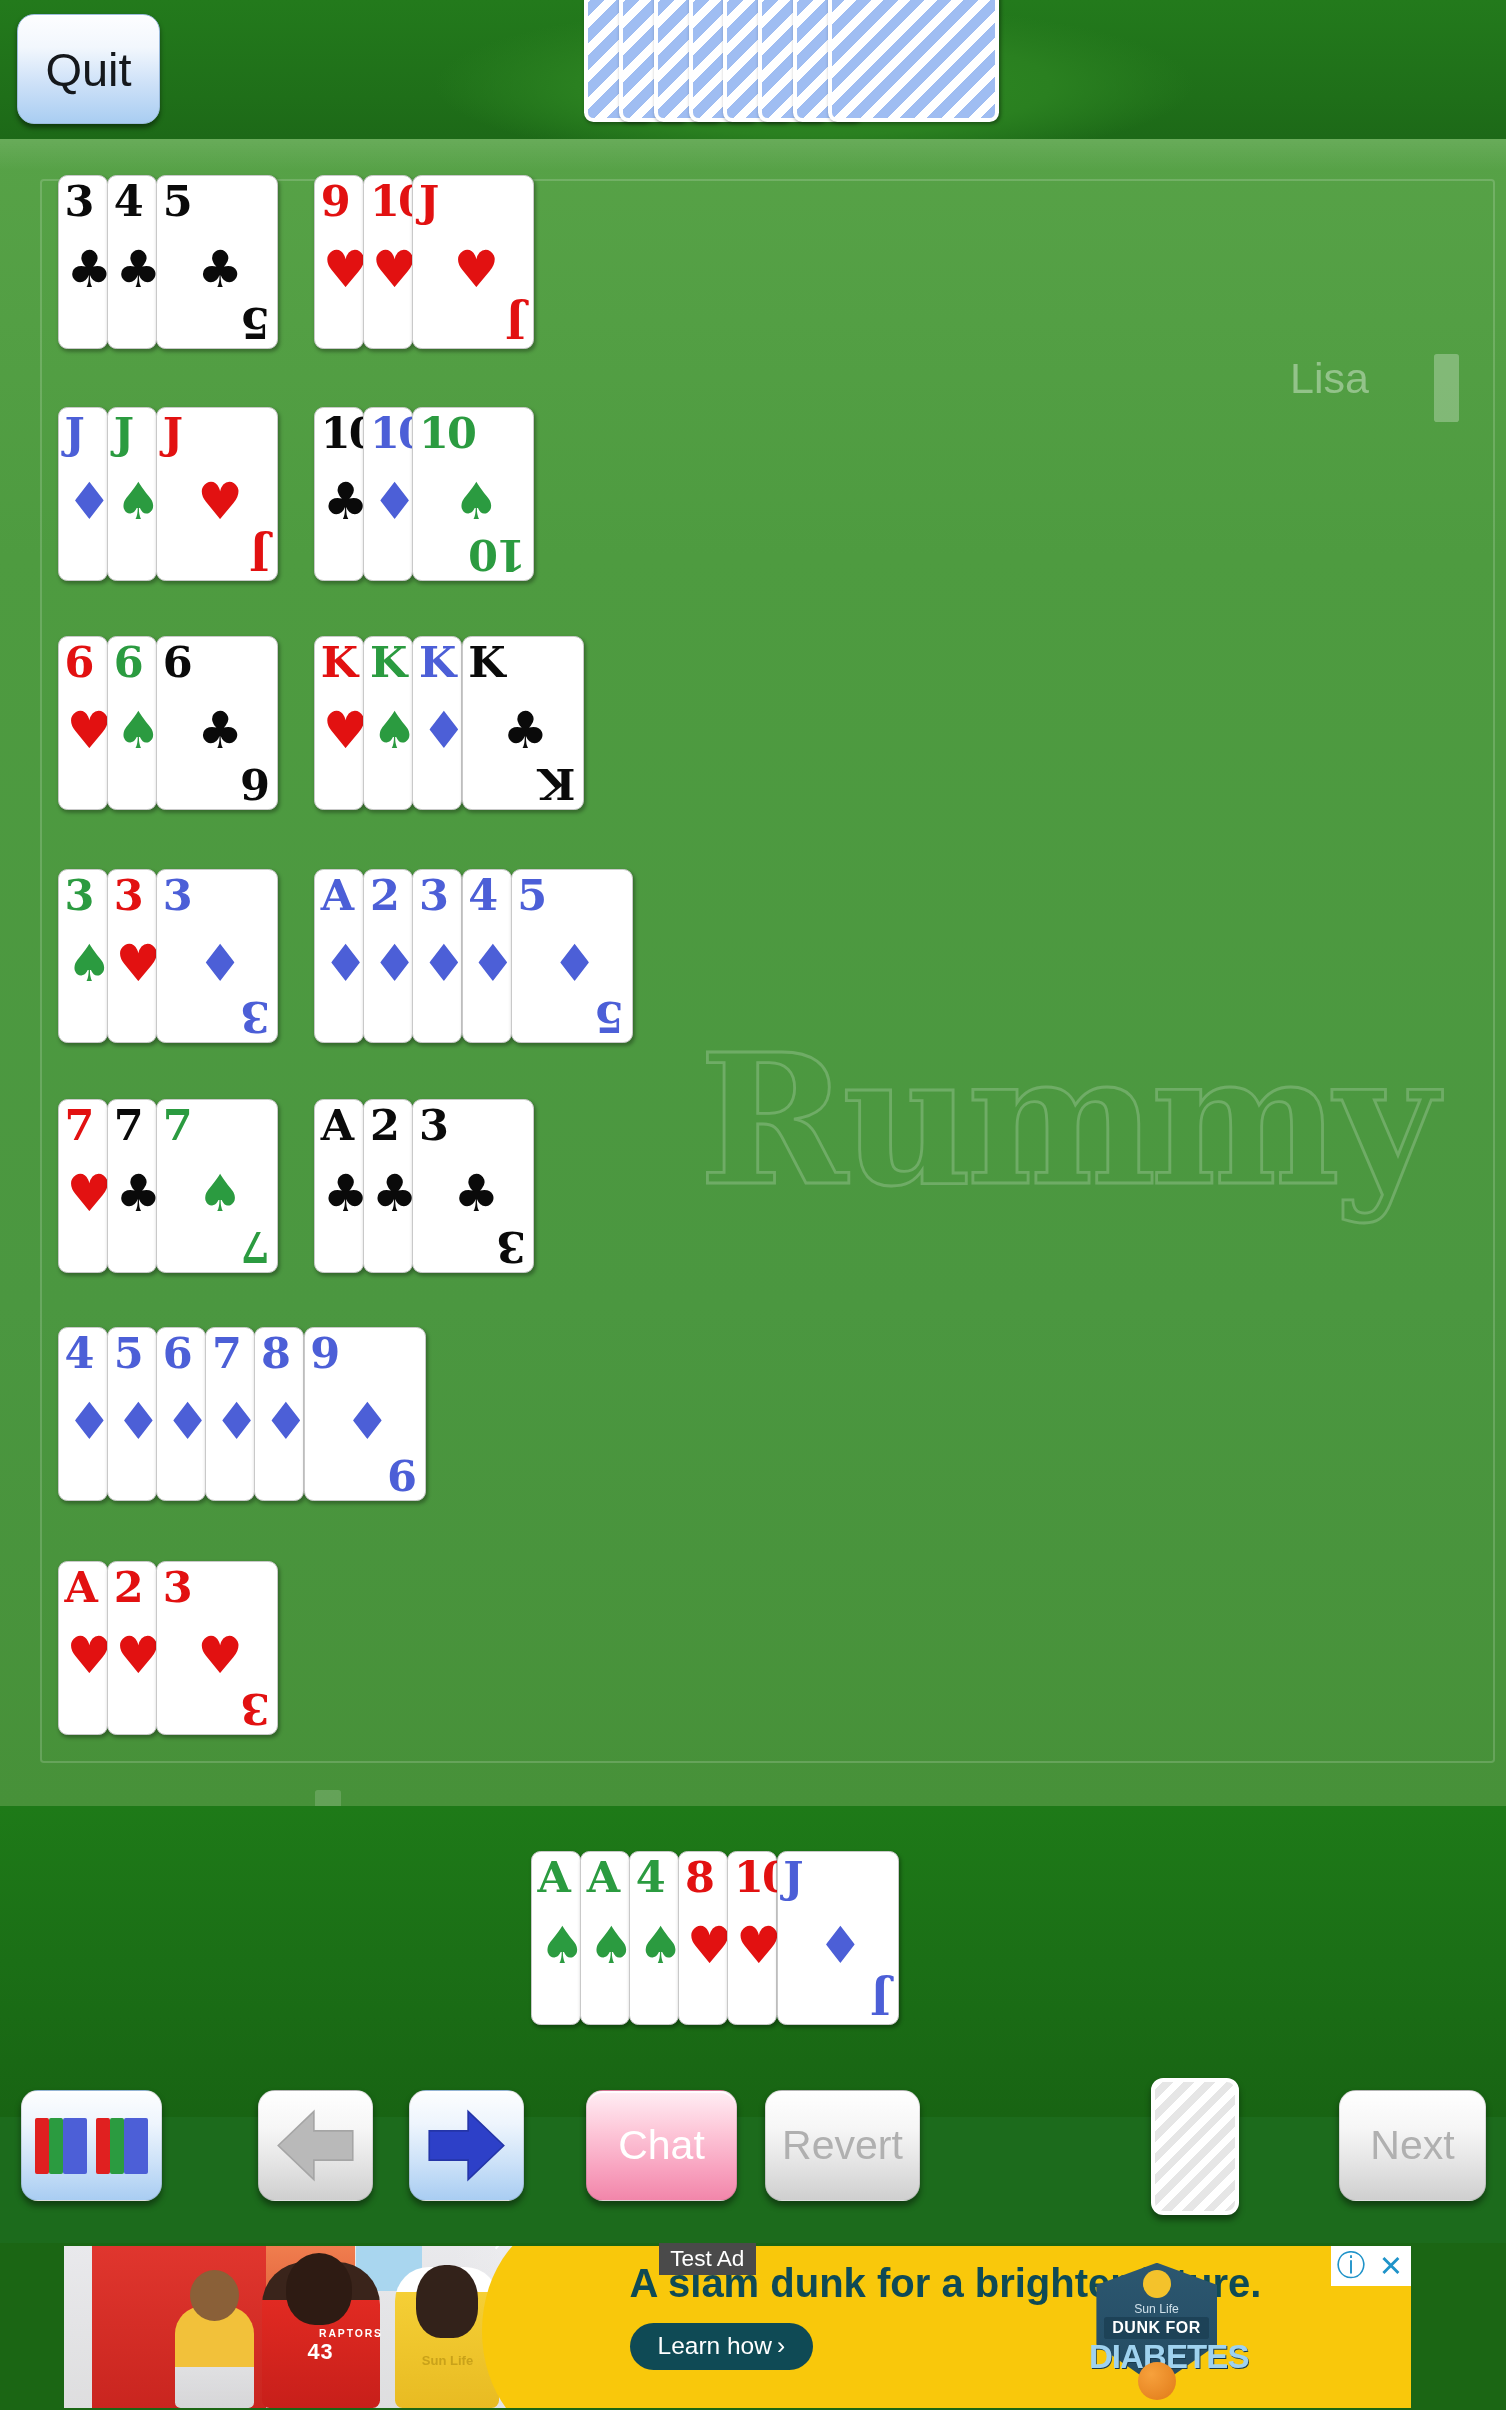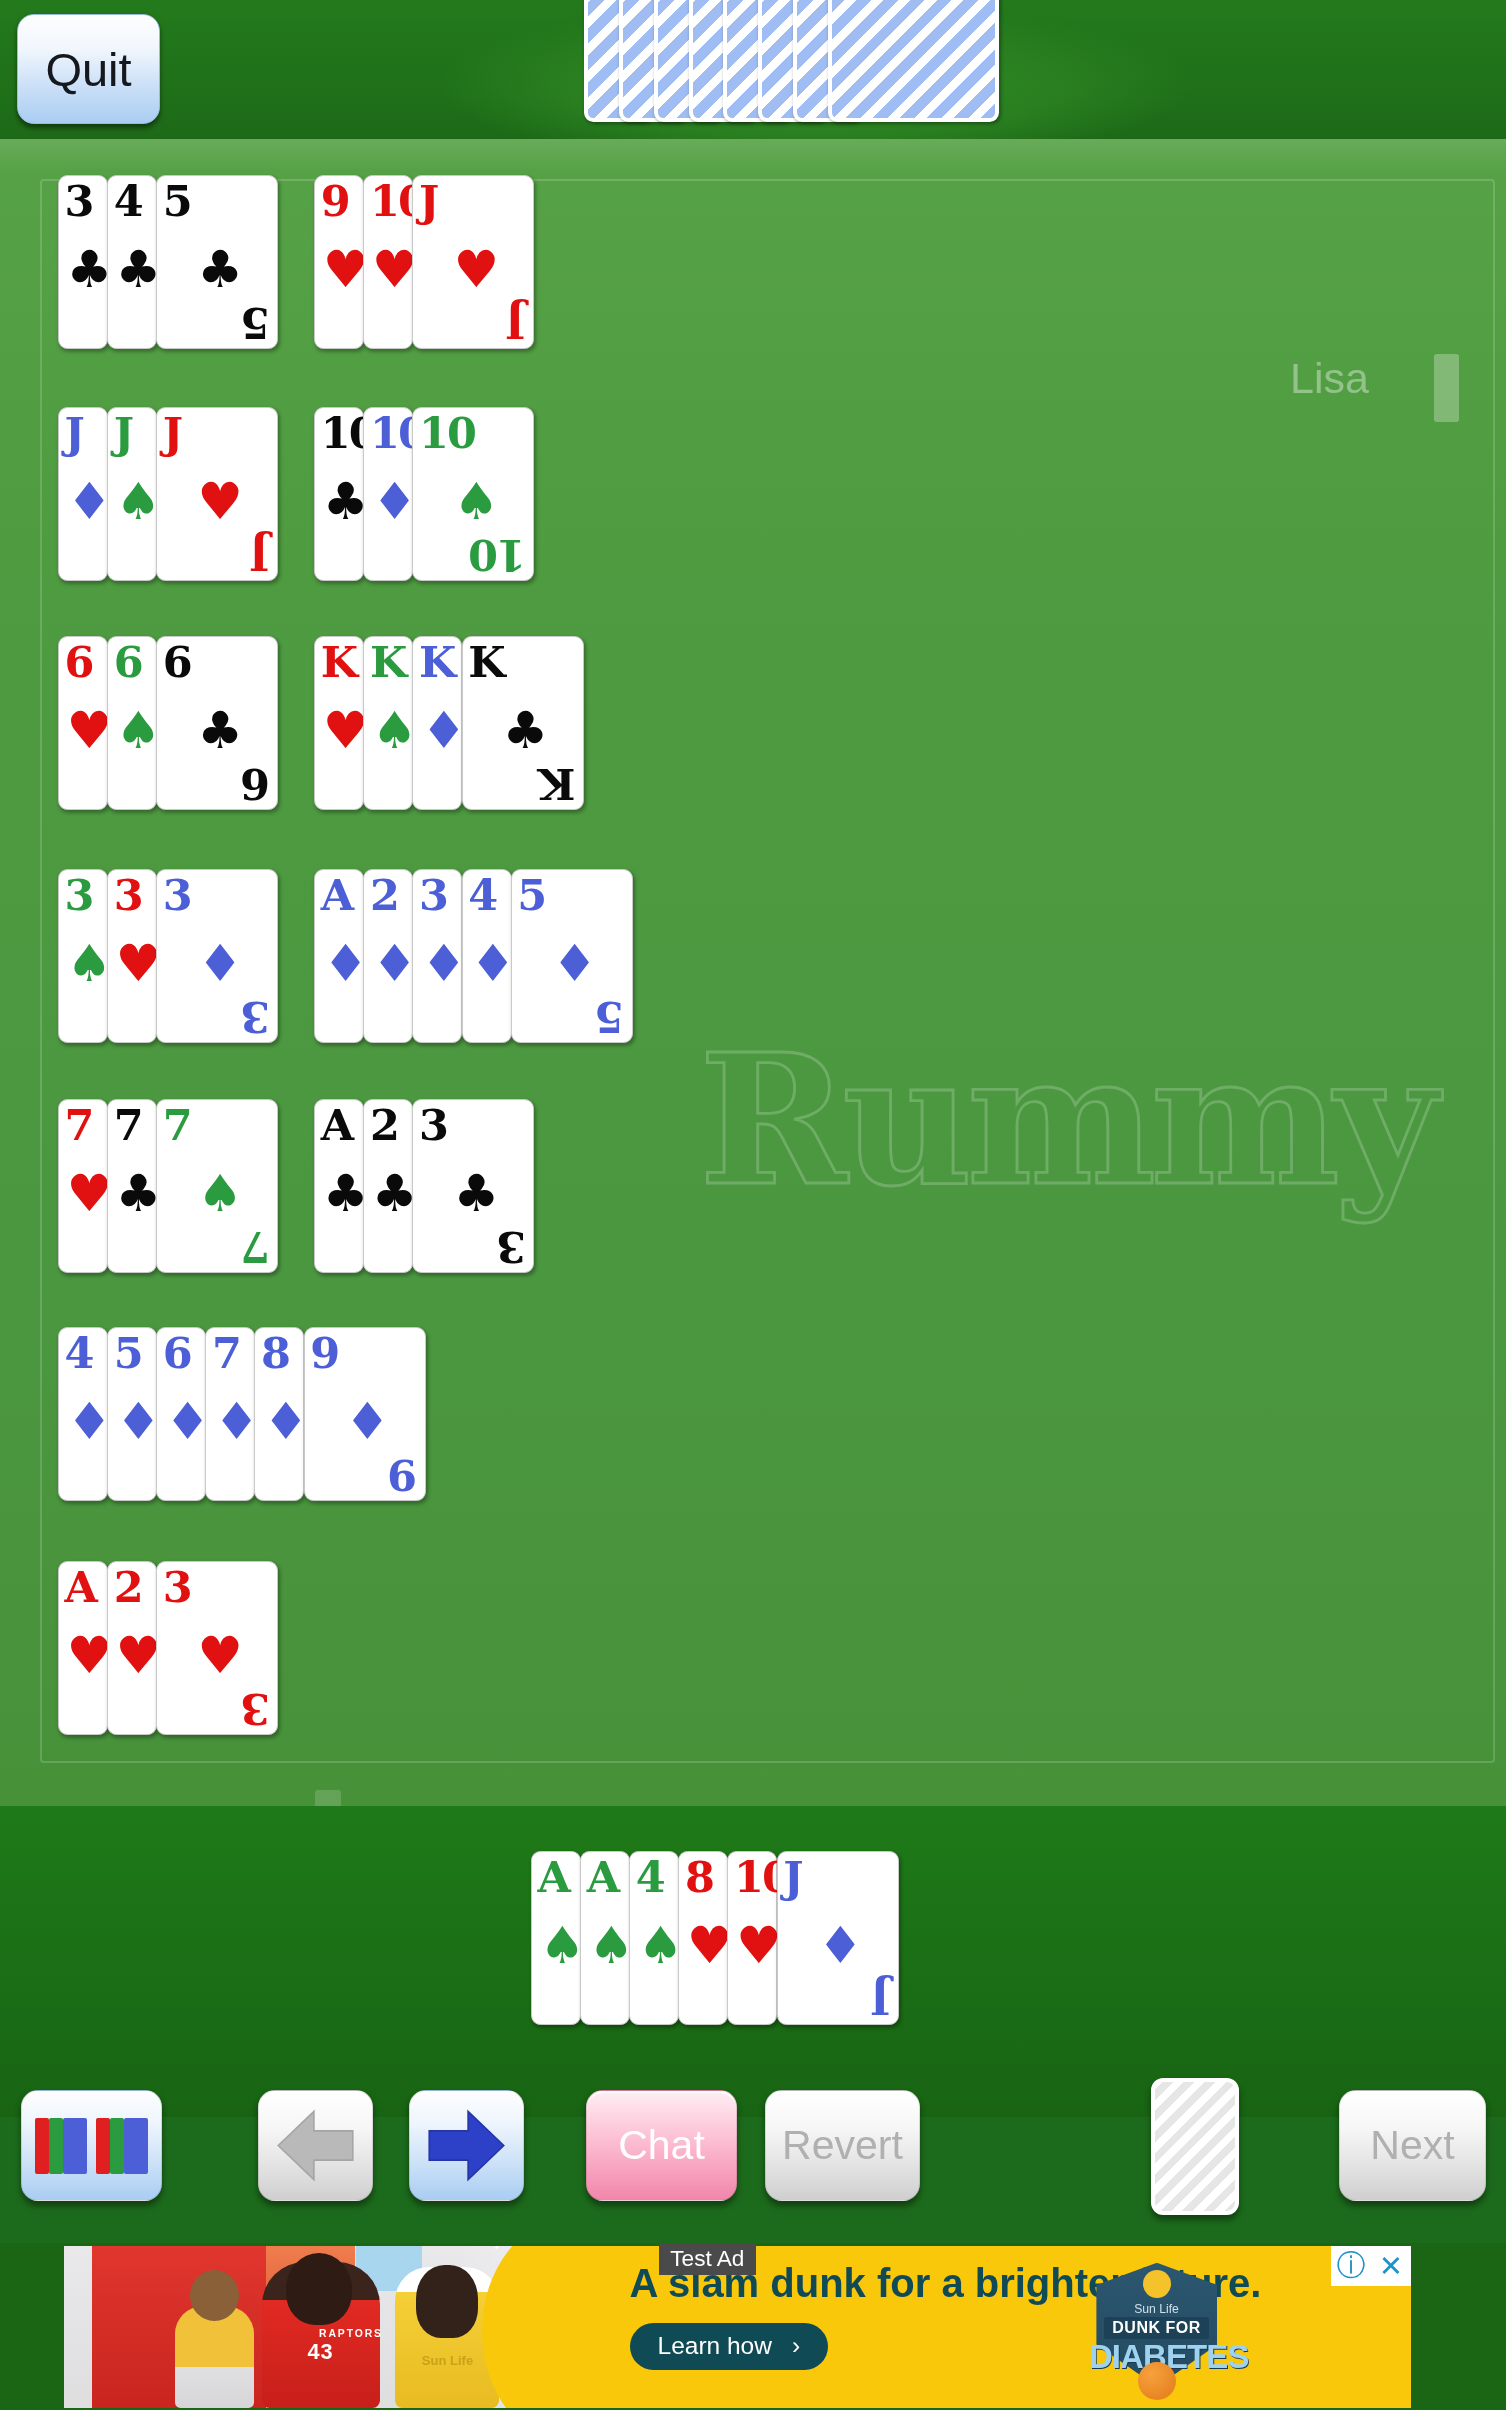--- a/index.html
+++ b/index.html
@@ -314,21 +314,21 @@
   }
   #ad-head {
     color: #0f4a55;
     font-size: 40px;
     font-weight: bold;
     font-family: "Liberation Sans", sans-serif;
     white-space: nowrap;
   }
   #ad-cta {
     margin-top: 17px;
-    display: inline-flex; align-items: center; gap: 20px;
+    display: inline-flex; align-items: center; gap: 5px;
     background: #0f4a55;
     color: #ffffff;
     border-radius: 28px;
     padding: 9.4px 28px;
     font-size: 24.5px;
     font-family: "Liberation Sans", sans-serif;
     cursor: pointer;
   }
   #ad-badge {
     position: absolute;

